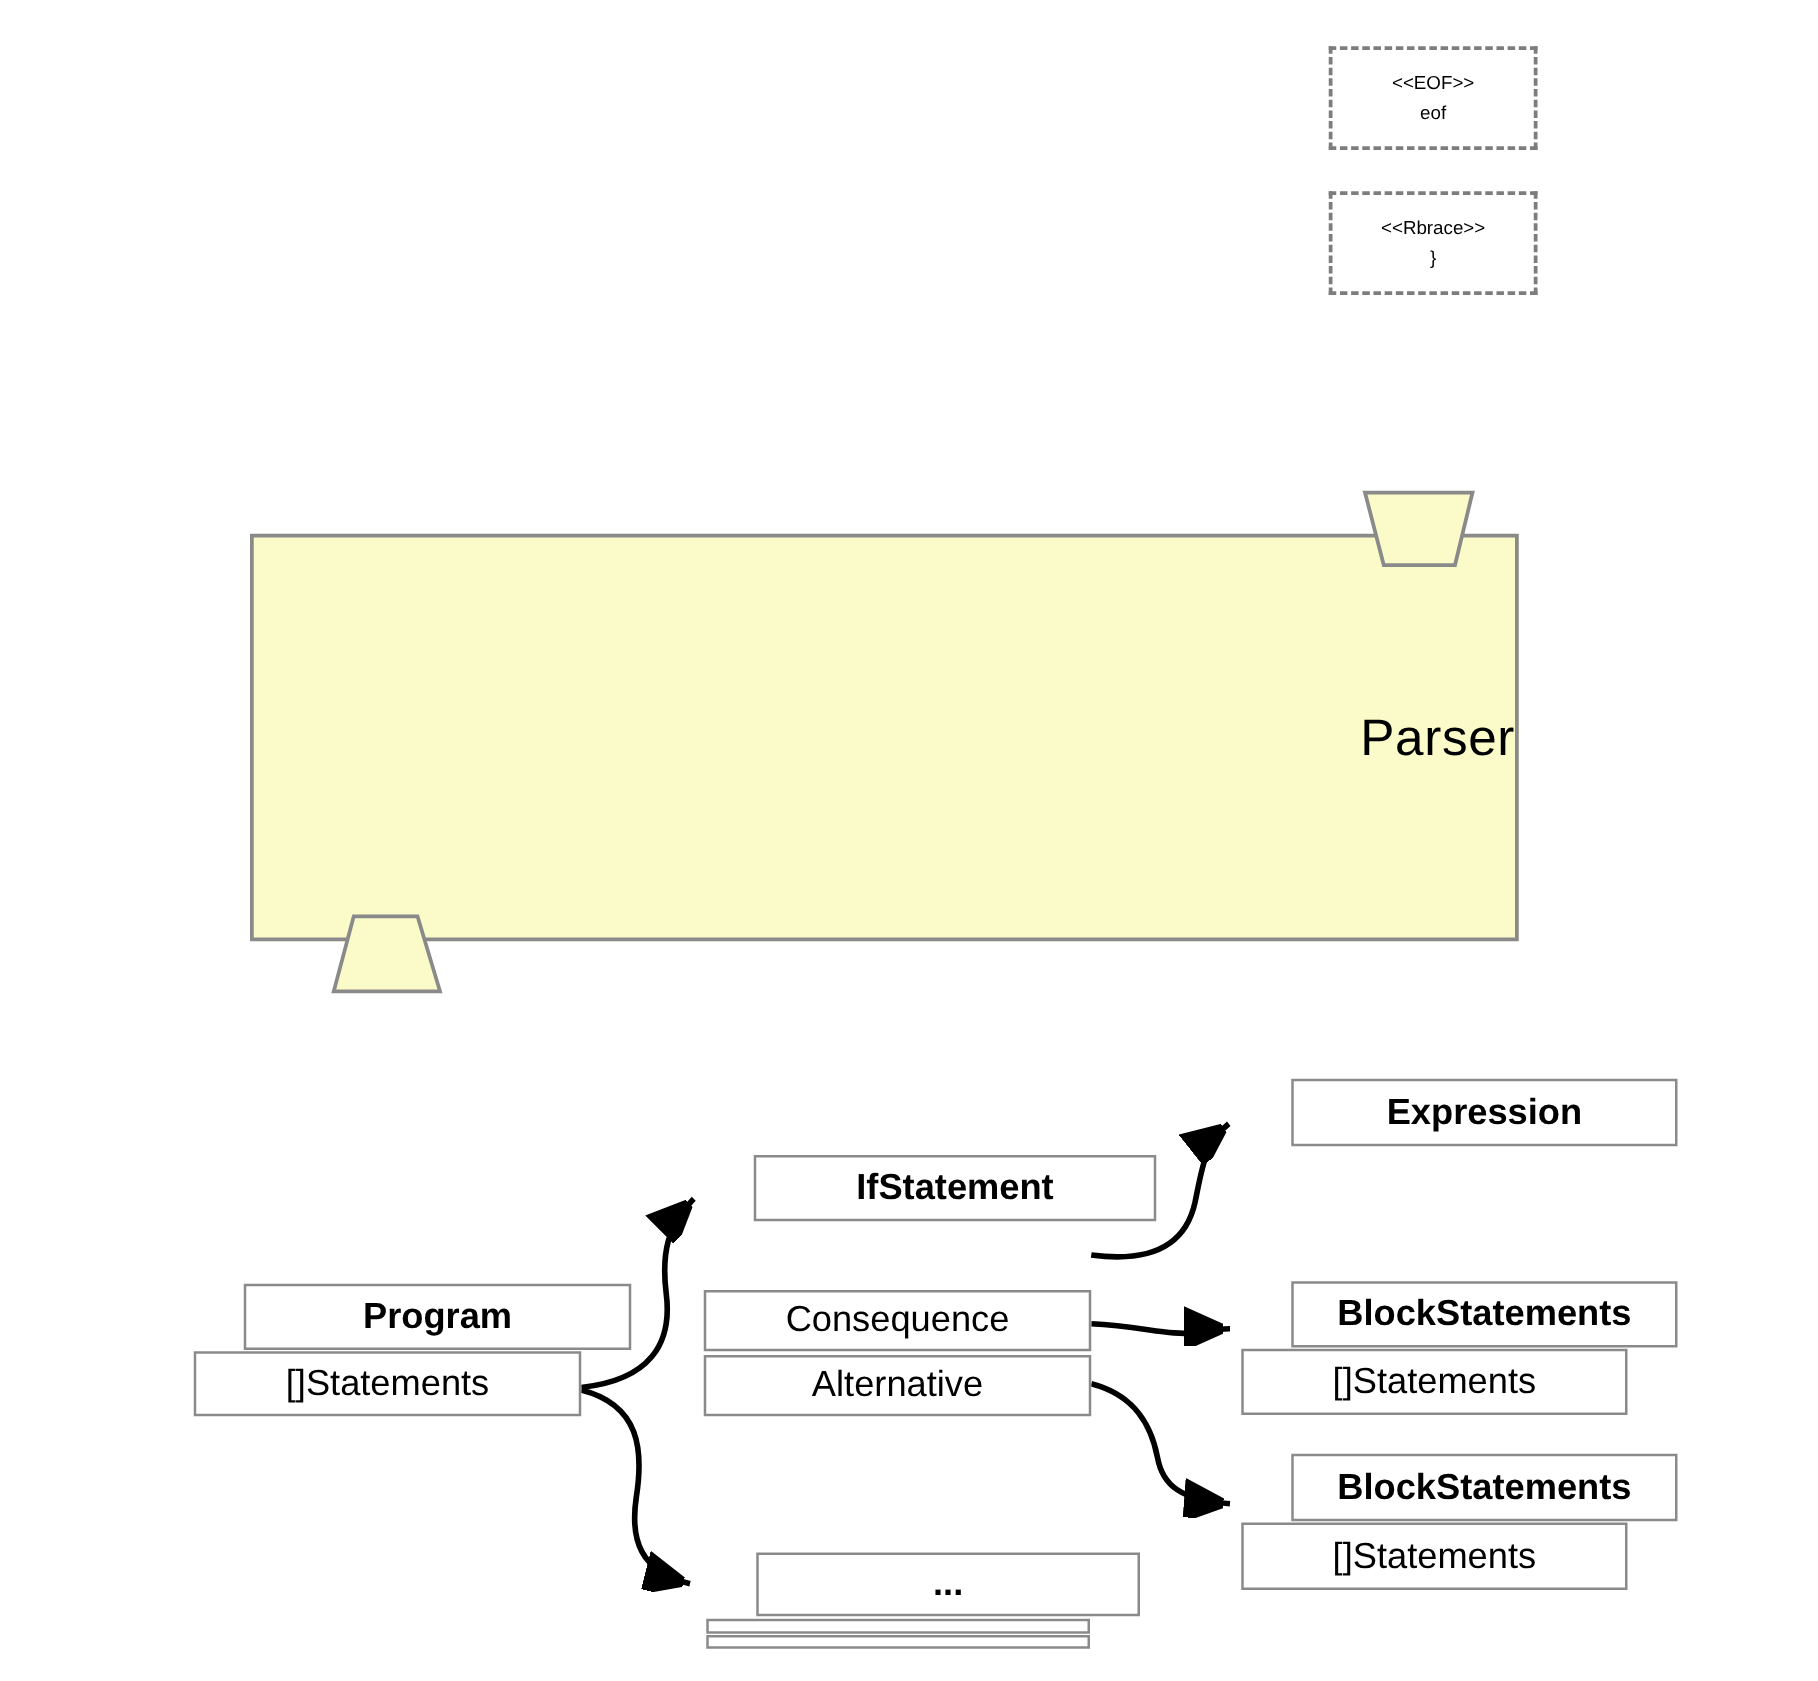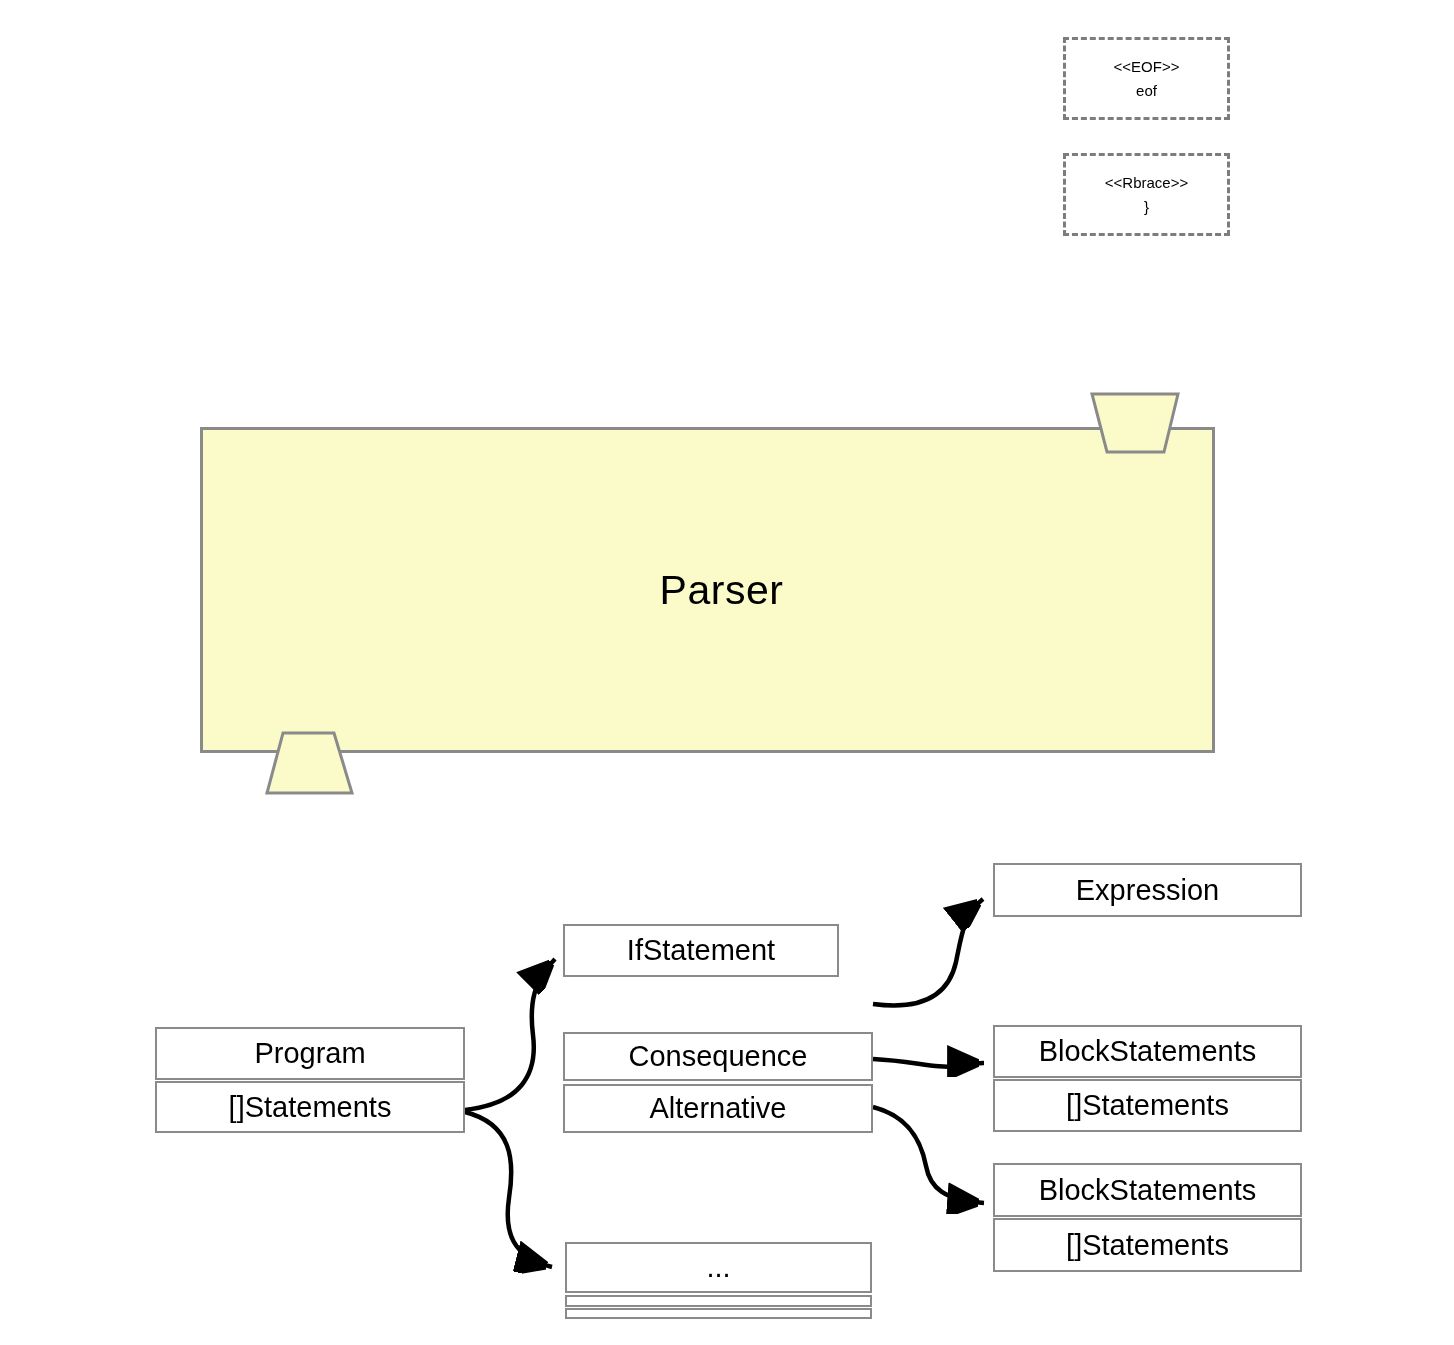--- a/index.html
+++ b/index.html
@@ -41,21 +41,21 @@
   }
   
   .parser-box{
     position:absolute;
     left:200px; top:427px;
     width:1015px; height:326px;
     background:var(--parser-fill);
     border:3px solid var(--shape-border);
     display:flex;
     align-items:center;
-    justify-content:center;
+    justify-content:flex-end;
     padding-left:28px;
   }
   .parser-box span{
     font-size:41px;
     letter-spacing:0.5px;
   }
   
   svg.overlay{
     position:absolute;
     left:0; top:0;
@@ -79,21 +79,21 @@
     background:#ffffff;
     border:2px solid var(--node-border);
     display:flex;
     align-items:center;
     justify-content:center;
     font-size:29px;
     line-height:1;
     text-align:center;
     white-space:nowrap;
   }
-  .cell.hd{font-weight:normal;}
+  .cell.hd{font-weight:bold;margin-left:40px;}
 </style>
 </head>
 <body>
 
 <div class="canvas">
 
   <div class="token" style="top:37px">
     <div>&lt;&lt;EOF&gt;&gt;</div>
     <div>eof</div>
   </div>
@@ -119,21 +119,21 @@
     <path class="arrow" marker-end="url(#ah)" d="M 465 1110 C 520 1104, 538 1075, 533 1035 C 529 1003, 534 980, 555 959"></path>
     <path class="arrow" marker-end="url(#ah)" d="M 465 1112 C 512 1124, 515 1160, 509 1198 C 504 1232, 512 1257, 552 1267"></path>
     <path class="arrow" marker-end="url(#ah)" d="M 873 1004 C 918 1010, 948 998, 956 962 C 962 933, 964 914, 983 899"></path>
     <path class="arrow" marker-end="url(#ah)" d="M 873 1059 C 915 1061, 935 1069, 958 1066 C 970 1064, 976 1063, 984 1063"></path>
     <path class="arrow" marker-end="url(#ah)" d="M 873 1107 C 908 1116, 921 1140, 926 1166 C 930 1188, 944 1200, 984 1203"></path>
   </svg>
 
   <div class="cell hd" style="left:155px; top:1027px; width:310px; height:53px">Program</div>
   <div class="cell" style="left:155px; top:1081px; width:310px; height:52px">[]Statements</div>
 
-  <div class="cell hd" style="left:563px; top:924px; width:276px; height:53px">IfStatement</div>
+  <div class="cell hd" style="left:563px; top:924px; width:322px; height:53px">IfStatement</div>
   <div class="cell" style="left:563px; top:1084px; width:310px; height:49px">Alternative</div>
   <div class="cell" style="left:563px; top:1032px; width:310px; height:49px">Consequence</div>
 
   <div class="cell hd" style="left:993px; top:863px; width:309px; height:54px">Expression</div>
 
   <div class="cell hd" style="left:993px; top:1025px; width:309px; height:53px">BlockStatements</div>
   <div class="cell" style="left:993px; top:1079px; width:309px; height:53px">[]Statements</div>
 
   <div class="cell hd" style="left:993px; top:1163px; width:309px; height:54px">BlockStatements</div>
   <div class="cell" style="left:993px; top:1218px; width:309px; height:54px">[]Statements</div>

